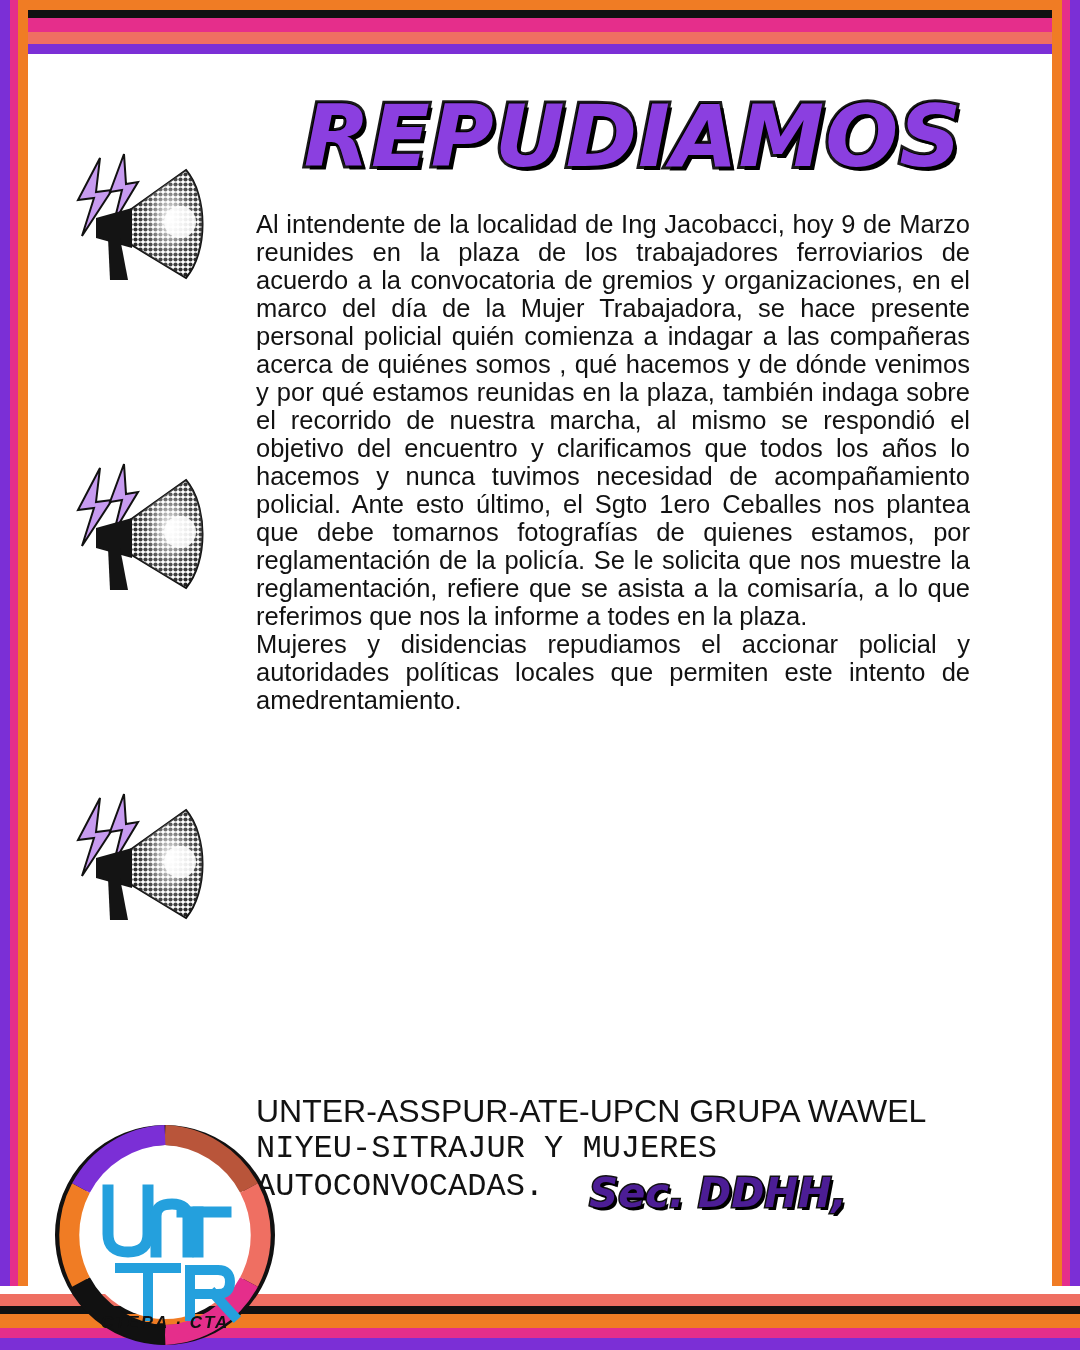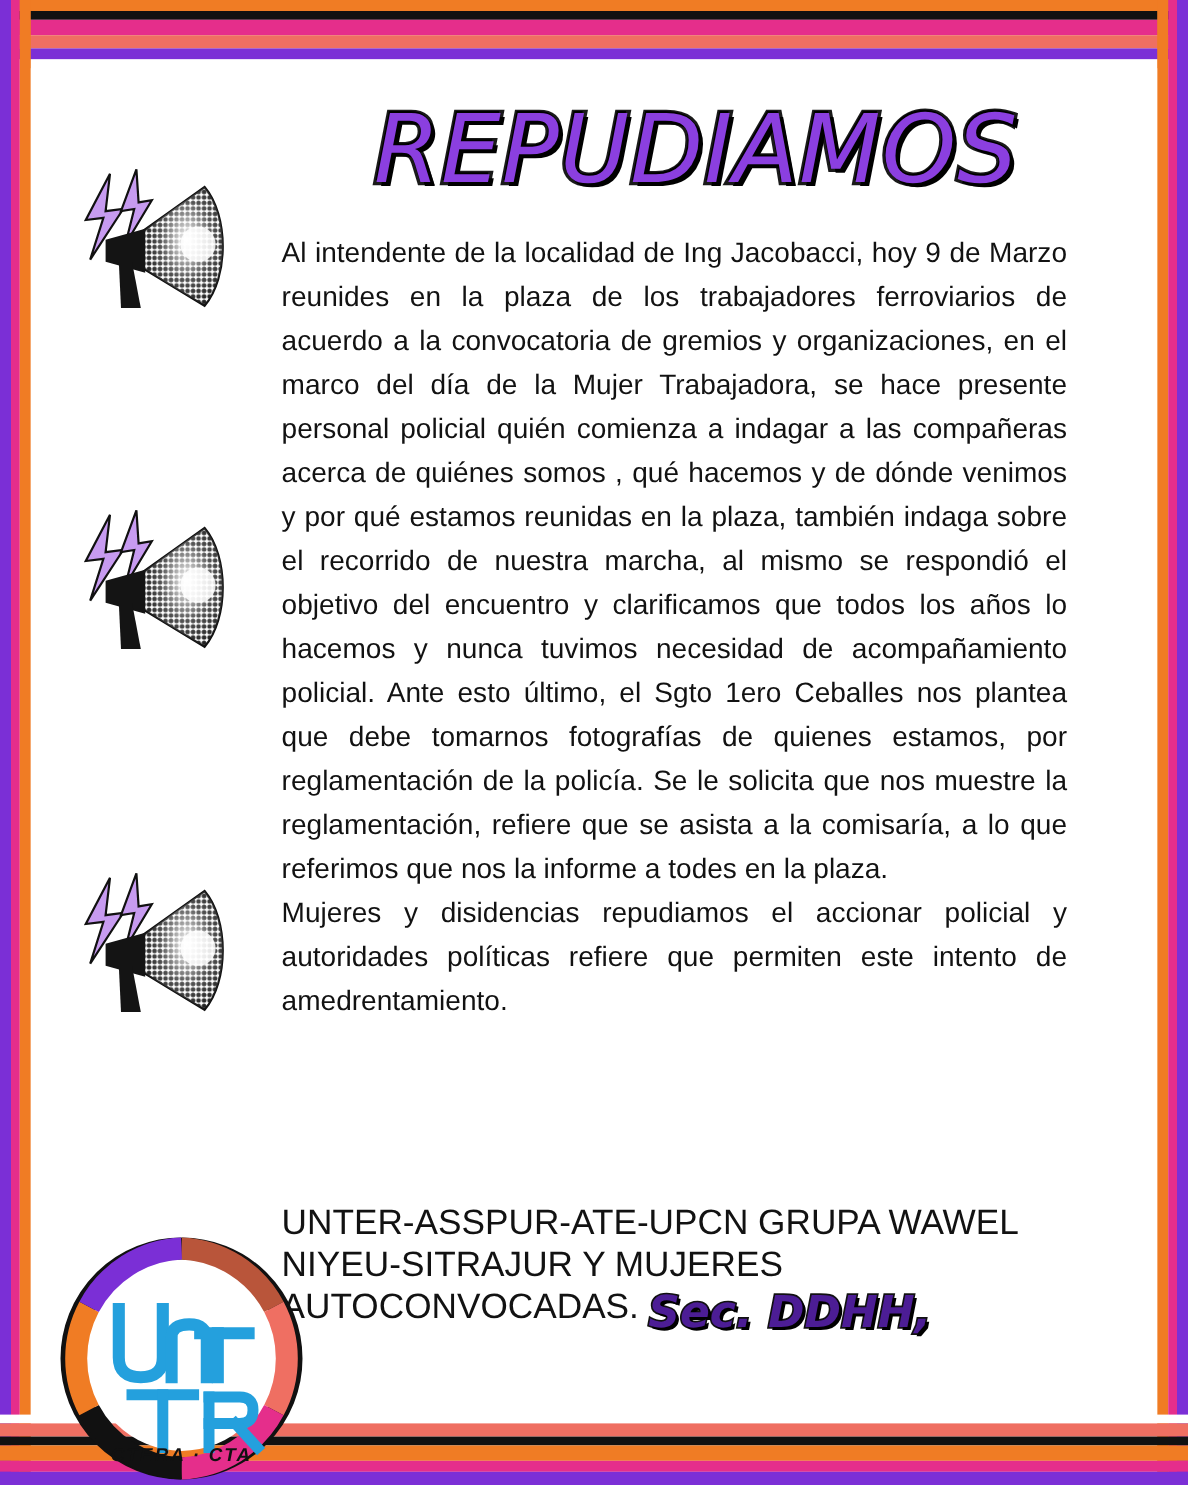--- a/index.html
+++ b/index.html
@@ -50,61 +50,61 @@
     background: #ffffff;
   }
 
   .title {
     position: absolute;
     left: 205px;
     top: 28px;
     width: 800px;
     text-align: center;
     font-family: "DejaVu Sans", sans-serif;
-    font-weight: normal;
+    font-weight: bold;
     font-style: italic;
     font-size: 86px;
     line-height: 92px;
     letter-spacing: 1px;
     color: #8b3fe0;
     -webkit-text-stroke: 6px #1a1a1a;
     paint-order: stroke fill;
     text-shadow:
        4px 4px 0 #000,
       -1px -1px 0 #000;
   }
 
   .body-text {
     position: absolute;
     left: 228px;
     top: 148px;
     width: 714px;
     font-size: 25.5px;
-    line-height: 40px;
+    line-height: 28px;
     color: #121212;
     text-align: justify;
     text-justify: inter-word;
   }
   .body-text p {
     margin: 0 0 0 0;
   }
 
   .signature {
     position: absolute;
     left: 228px;
     top: 1030px;
     width: 714px;
     font-size: 32px;
     line-height: 38px;
     color: #121212;
     text-align: justify;
     text-justify: inter-word;
   }
   .signature p { margin: 0; }
-  .signature p.last { text-align: left; }
+  .signature p.last { text-align: left; font-family: Liberation Mono, monospace; }
 
   .sec-line {
     position: absolute;
     left: 390px;
     top: 1108px;
     width: 600px;
     text-align: center;
     font-family: "DejaVu Sans", sans-serif;
     font-weight: bold;
     font-style: italic;
@@ -240,21 +240,21 @@
       <path d="M38 66 L74 56 L74 96 L38 86 Z" fill="#141414"></path>
       <path d="M50 86 L62 86 L70 128 L52 128 Z" fill="#141414"></path>
       <circle cx="122" cy="70" r="16" fill="#ffffff" opacity="0.85"></circle>
     </svg>
   </div>
 
   <div class="title">REPUDIAMOS</div>
 
   <div class="body-text">
     <p>Al intendente de la localidad de Ing Jacobacci, hoy 9 de Marzo reunides en la plaza de los trabajadores ferroviarios de acuerdo a la convocatoria de gremios y organizaciones, en el marco del día de la Mujer Trabajadora, se hace presente personal policial quién comienza a indagar a las compañeras acerca de quiénes somos , qué hacemos y de dónde venimos  y por qué estamos reunidas en la plaza, también indaga sobre el recorrido de nuestra marcha, al mismo se respondió  el objetivo del encuentro y clarificamos que todos los años lo hacemos y nunca tuvimos necesidad de acompañamiento policial. Ante esto último, el Sgto 1ero Ceballes nos plantea que debe  tomarnos fotografías de quienes estamos,  por  reglamentación de la policía. Se le solicita que nos muestre la reglamentación,  refiere que se asista a la comisaría, a lo que referimos que nos la informe a todes en la plaza.</p>
-    <p>Mujeres y disidencias repudiamos el accionar policial y autoridades políticas refiere que permiten este intento de amedrentamiento.</p>
+    <p>Mujeres y disidencias repudiamos el accionar policial y autoridades políticas locales que permiten este intento de amedrentamiento.</p>
   </div>
 
   <div class="signature">
     <p>UNTER-ASSPUR-ATE-UPCN          GRUPA          WAWEL</p>
     <p class="last">NIYEU-SITRAJUR Y MUJERES AUTOCONVOCADAS.</p>
   </div>
 
   <div class="sec-line">
     <div>Sec. DDHH,</div>
   </div>

